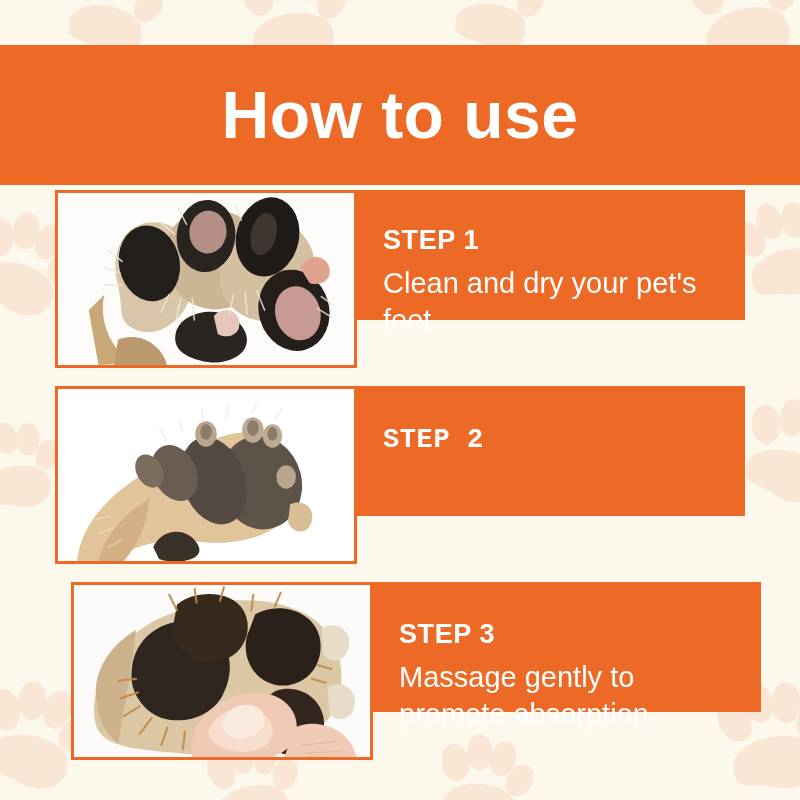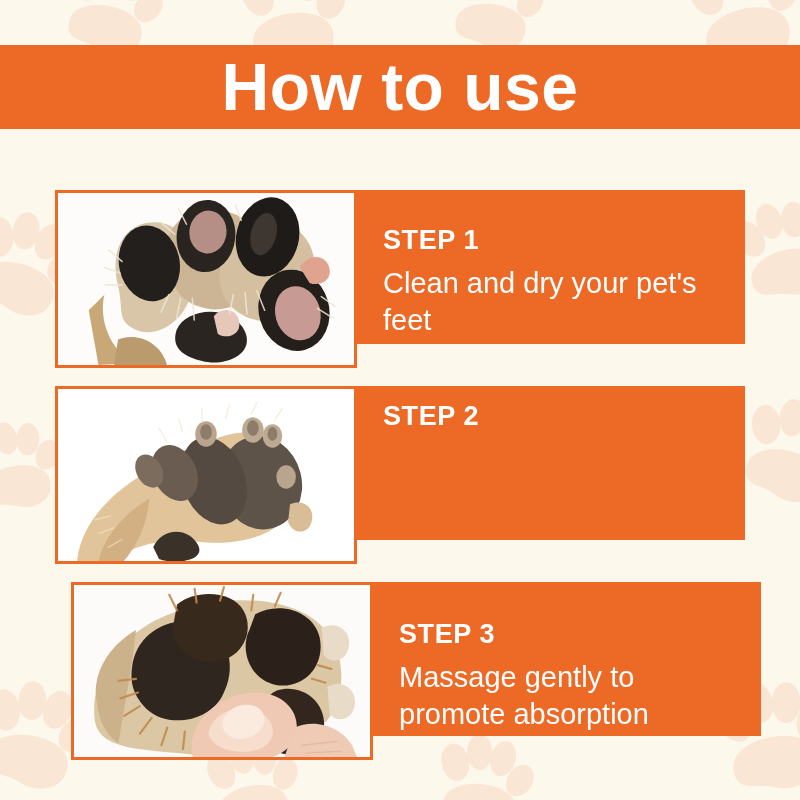--- a/index.html
+++ b/index.html
@@ -19,21 +19,21 @@
     position:absolute; inset:0;
     width:800px; height:800px;
     z-index:0;
     pointer-events:none;
   }
 
   
   #header-banner {
     position:absolute;
     left:0; top:45px;
-    width:800px; height:84px;
+    width:800px; height:140px;
     background:#ec6a26;
     z-index:2;
     display:flex;
     align-items:center;
     justify-content:center;
   }
   #page-title {
     color:#ffffff;
     font-size:66px;
     font-weight:bold;
@@ -56,40 +56,40 @@
     width:690px;
   }
   .step-row[data-row="0"] { top:33px;  height:178px; }
   .step-row[data-row="1"] { top:229px; height:178px; }
   .step-row[data-row="2"] { top:425px; height:178px;margin-left:16px; }
 
   
   .step-panel {
     position:absolute;
     left:300px; top:0;
-    width:390px; height:154px;
+    width:390px; height:130px;
     background:#ec6a26;
     padding:36px 0 0 28px;
   }
   .step-title {
     color:#ffffff;
     font-size:27px;
     font-weight:bold;
     letter-spacing:0.6px;
     line-height:1.1;
     margin-bottom:9px;
   }
   .step-desc {
     color:#ffffff;
     font-size:29px;
     font-weight:normal;
     line-height:1.28;
     width:340px;
   }
-  .step-row[data-row="1"] .step-panel { padding-top:16px; }
+  .step-row[data-row="1"] .step-panel { padding-top:40px;font-family:Liberation Mono, monospace; }
   .step-row[data-row="2"] .step-panel { padding-top:38px; }
 
   
   .step-photo {
     position:absolute;
     left:0; top:0;
     width:302px; height:178px;
     border:3px solid #ec6a26;
     background:#ffffff;
     overflow:hidden;

